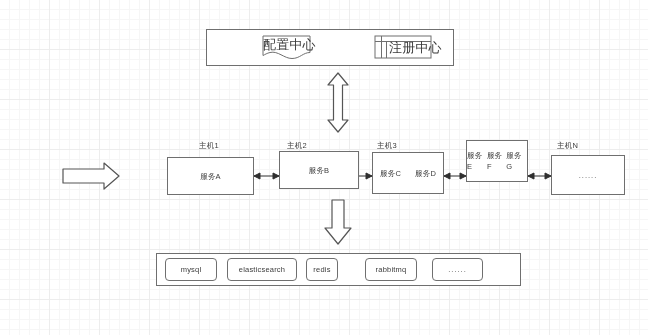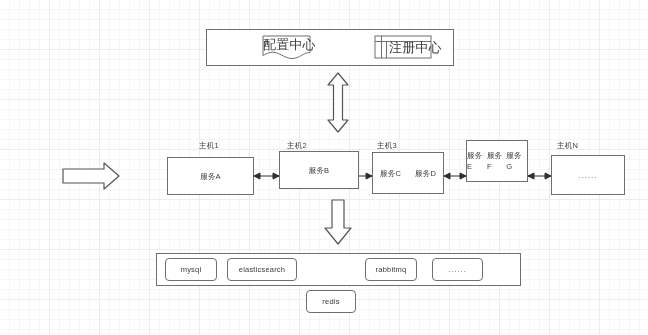--- a/index.html
+++ b/index.html
@@ -169,21 +169,21 @@
   <div class="panel" style="left:156px; top:253px; width:365px; height:33px;"></div>
 
   <div class="box rounded" style="left:227px; top:258px; width:70px; height:23px;">
     <span>elasticsearch</span>
   </div>
 
   <div class="box rounded" style="left:165px; top:258px; width:52px; height:23px;">
     <span>mysql</span>
   </div>
 
-  <div class="box rounded" style="left:306px; top:258px; width:50px; height:23px;margin-top:32px;">
+  <div class="box rounded" style="left:306px; top:258px; width:32px; height:23px;">
     <span>redis</span>
   </div>
 
   <div class="box rounded" style="left:365px; top:258px; width:52px; height:23px;">
     <span>rabbitmq</span>
   </div>
 
   <div class="box rounded" style="left:432px; top:258px; width:51px; height:23px;">
     <span class="dots">......</span>
   </div>

